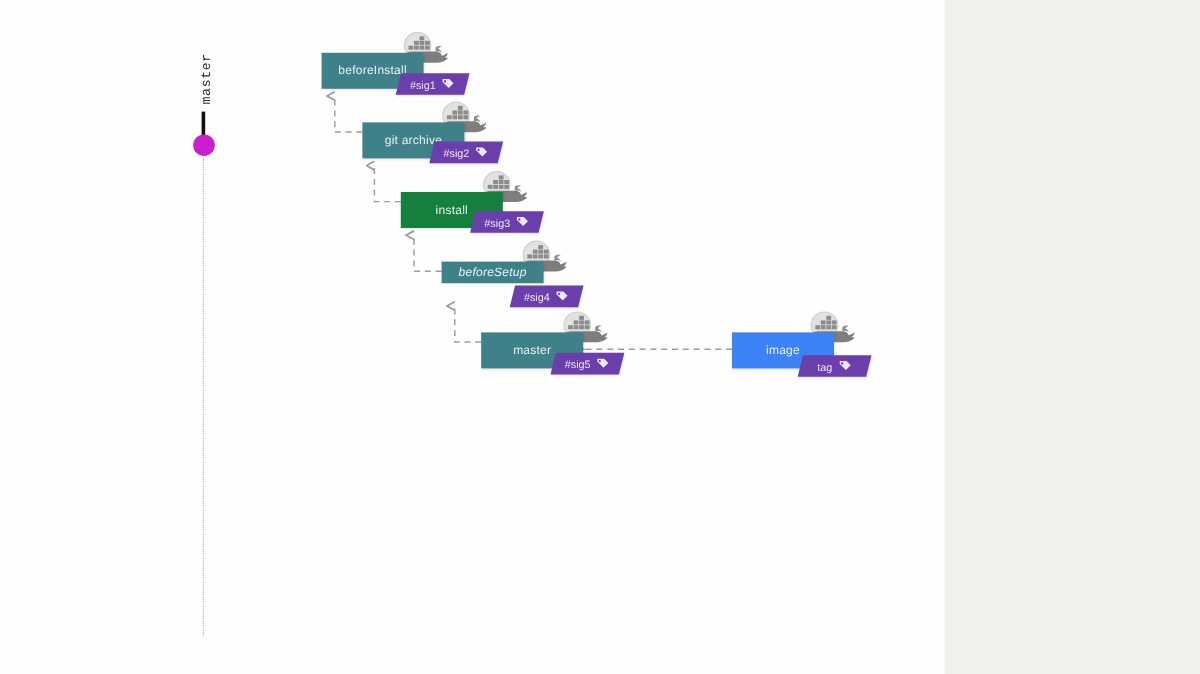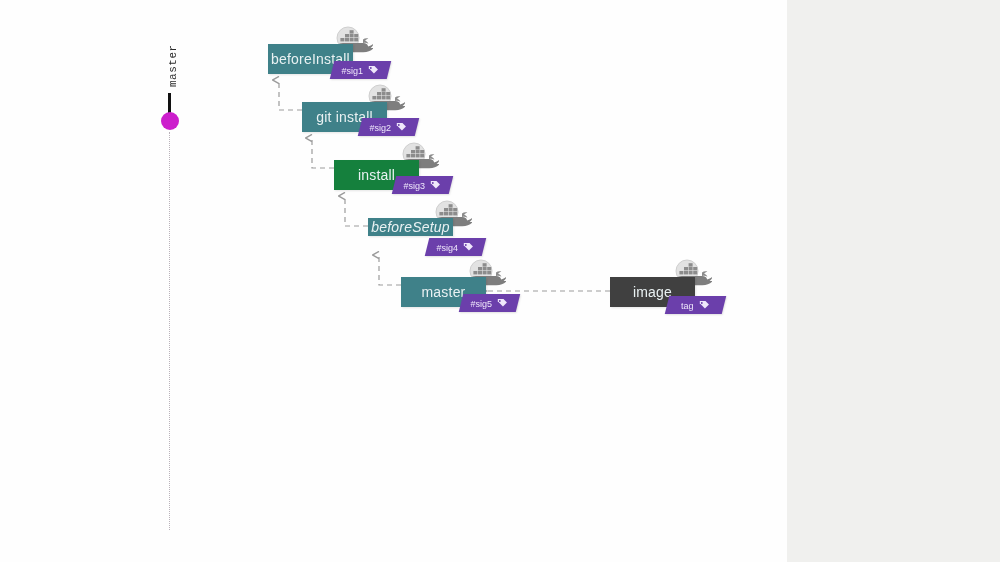--- a/index.html
+++ b/index.html
@@ -39,21 +39,21 @@
     background:#cc1ecc;
   }
   .branch-dotted{
     position:absolute;
     width:0;border-left:1px dotted #b9b2b9;
   }
   
   .node{
     position:absolute;
     color:#e9f1f2;
-    font-size:14px;
+    font-size:10px;
     display:flex;align-items:center;justify-content:center;
     letter-spacing:0.2px;
     box-shadow:1px 1px 2px rgba(0,0,0,0.10);
   }
   .node.teal{background:#3f8189;}
   .node.blue{background:#4aa3cf;}
   .tag{
     position:absolute;
     background:#6b3fab;
     height:18px;
@@ -149,21 +149,21 @@
       <rect x="16.6" y="4.2" width="4" height="3.4"></rect>
       <rect x="12" y="12" width="4" height="3.4"></rect>
       <rect x="16.6" y="12" width="4" height="3.4"></rect>
       <rect x="21.2" y="12" width="4" height="3.4"></rect>
       <rect x="7.4" y="12" width="4" height="3.4"></rect>
     </g>
     <path d="M4 16 h24 c3 0 5 1.6 5 3.4 c2.4 -.6 4.6 -1.8 5.6 -3 c-.4 2 -1.6 3.6 -3 4.6 c1.2 .2 2.4 .1 3.4 -.3 c-2 2.8 -6 4.6 -10.6 4.6 h-16 c-5 0 -9 -3 -9.8 -7 c1 -1.4 3 -2.3 5.4 -2.3 z" transform="translate(2,1)" fill="#7e7e7e"></path>
     <path d="M30 13.5 c1.6 -1.2 3.6 -1.5 5.4 -.8 c-1.4 .2 -2.6 1 -3.2 2.1 c1.6 .5 2.8 1.6 3.2 3 c-1.8 -1.2 -3.8 -1.4 -5.4 -.6 z" fill="#8c8c8c"></path>
   </svg></div>
       <div class="node teal" style="left: 302px; top: 102px; width: 85px; height: 30px; background: rgb(63, 129, 137);">
-        <span>git install</span>
+        <span>git archive</span>
       </div>
       <div class="tag" style="left: 360px; top: 118px; width: 57px; background: rgb(107, 63, 171);">
         <span class="tag-inner">
           <span class="tag-text">#sig2</span>
           <svg width="11" height="11" viewBox="0 0 12 12">
     <path d="M1 1 h6.2 L11 4.8 L6.6 9.2 L1 3.6 Z" fill="#efe7fb"></path>
     <circle cx="3.2" cy="3.2" r="1.05" fill="#6b3fab"></circle>
   </svg>
         </span>
       </div>
@@ -260,21 +260,21 @@
       <rect x="21.2" y="8" width="4" height="3.4"></rect>
       <rect x="16.6" y="4.2" width="4" height="3.4"></rect>
       <rect x="12" y="12" width="4" height="3.4"></rect>
       <rect x="16.6" y="12" width="4" height="3.4"></rect>
       <rect x="21.2" y="12" width="4" height="3.4"></rect>
       <rect x="7.4" y="12" width="4" height="3.4"></rect>
     </g>
     <path d="M4 16 h24 c3 0 5 1.6 5 3.4 c2.4 -.6 4.6 -1.8 5.6 -3 c-.4 2 -1.6 3.6 -3 4.6 c1.2 .2 2.4 .1 3.4 -.3 c-2 2.8 -6 4.6 -10.6 4.6 h-16 c-5 0 -9 -3 -9.8 -7 c1 -1.4 3 -2.3 5.4 -2.3 z" transform="translate(2,1)" fill="#7e7e7e"></path>
     <path d="M30 13.5 c1.6 -1.2 3.6 -1.5 5.4 -.8 c-1.4 .2 -2.6 1 -3.2 2.1 c1.6 .5 2.8 1.6 3.2 3 c-1.8 -1.2 -3.8 -1.4 -5.4 -.6 z" fill="#8c8c8c"></path>
   </svg></div>
-      <div class="node blue" style="left: 610px; top: 277px; width: 85px; height: 30px; background: #404040;">
+      <div class="node blue" style="left: 610px; top: 277px; width: 85px; height: 30px; background: #3b82f6;">
         <span>image</span>
       </div>
       <div class="tag" style="left: 667px; top: 296px; width: 57px; background: rgb(107, 63, 171);">
         <span class="tag-inner">
           <span class="tag-text">tag</span>
           <svg width="11" height="11" viewBox="0 0 12 12">
     <path d="M1 1 h6.2 L11 4.8 L6.6 9.2 L1 3.6 Z" fill="#efe7fb"></path>
     <circle cx="3.2" cy="3.2" r="1.05" fill="#6b3fab"></circle>
   </svg>
         </span>

